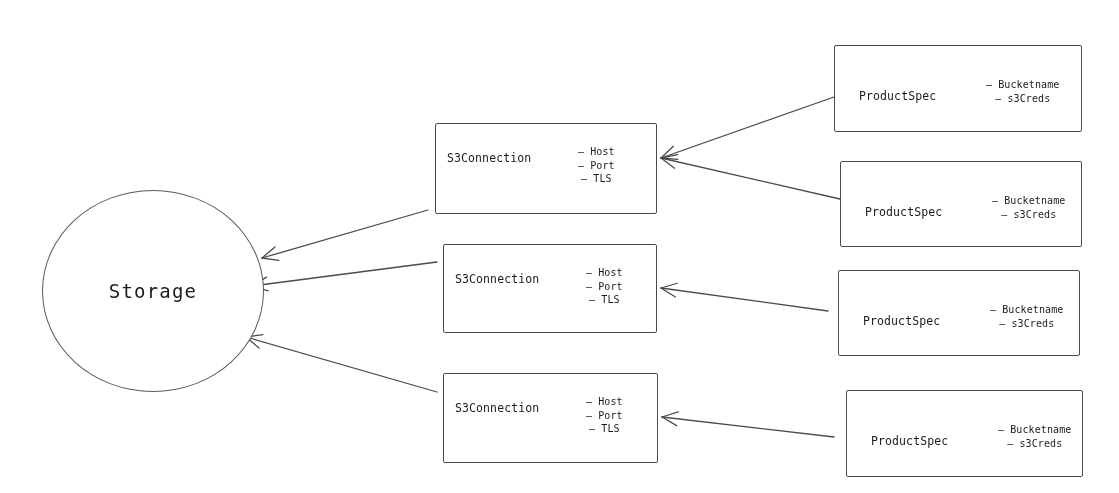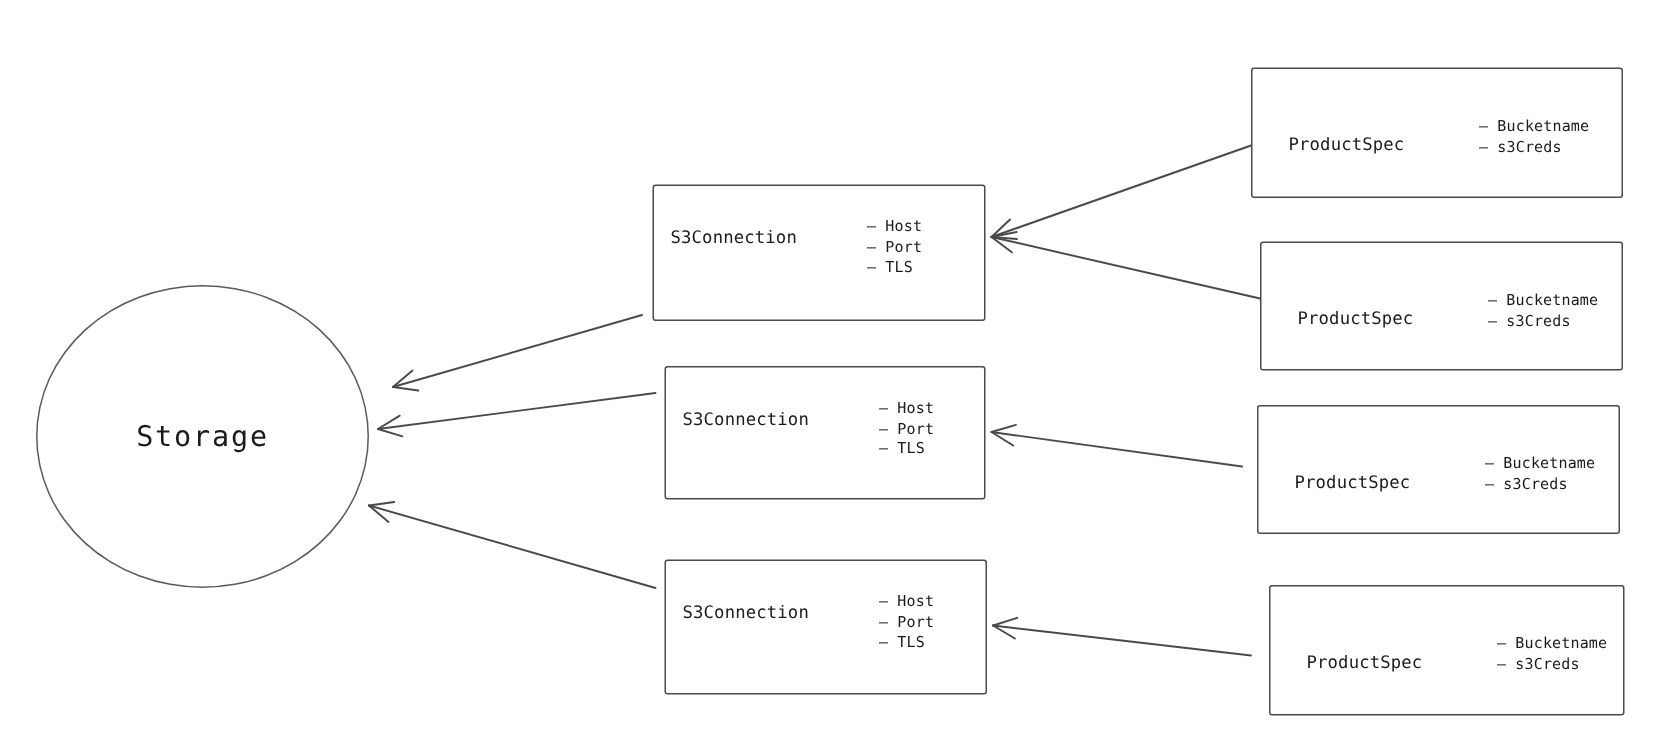--- a/index.html
+++ b/index.html
@@ -46,20 +46,21 @@
     position: absolute;
     font-size: 10px;
     line-height: 13.5px;
     color: #1b1b1b;
     white-space: nowrap;
     letter-spacing: 0.1px;
   }
   .attr-row {
     display: block;
     white-space: pre;
+    text-align: center;
   }
   .circle-node {
     position: absolute;
     box-sizing: border-box;
     border: 1.4px solid #5a5a5a;
     border-radius: 50%;
     background: #ffffff;
     display: flex;
     align-items: center;
     justify-content: center;
@@ -107,21 +108,21 @@
         <line x1="252" y1="286" x2="266.5017135502019" y2="277.1286808135491" stroke="#4a4a4a" stroke-width="1.3" stroke-linecap="round"></line>
         <line x1="252" y1="286" x2="268.28532150301504" y2="290.8773254498173" stroke="#4a4a4a" stroke-width="1.3" stroke-linecap="round"></line>
       </g>
       <g>
         <line x1="437" y1="392" x2="246" y2="337" stroke="#4a4a4a" stroke-width="1.3" stroke-linecap="round"></line>
         <line x1="246" y1="337" x2="262.8345553969947" y2="334.6340446780386" stroke="#4a4a4a" stroke-width="1.3" stroke-linecap="round"></line>
         <line x1="246" y1="337" x2="258.9982322697171" y2="347.9565486291297" stroke="#4a4a4a" stroke-width="1.3" stroke-linecap="round"></line>
       </g>
     </svg>
 
-  <div class="circle-node" id="storage-node" style="left: 24px; top: 190px; width: 222px; height: 202px;">
+  <div class="circle-node" id="storage-node" style="left: 42px; top: 190px; width: 222px; height: 202px;">
     <span class="circle-label">Storage</span>
   </div>
 
   <div id="nodes-layer">
       <div class="node-box" style="left: 435px; top: 123px; width: 222px; height: 91px;">
         <div class="node-title" style="left: 11px; top: 8px;">S3Connection</div>
         <div class="attr-list" style="left: 142px; top: 21px;">
           <span class="attr-row">– Host</span>
           <span class="attr-row">– Port</span>
           <span class="attr-row">– TLS</span>

